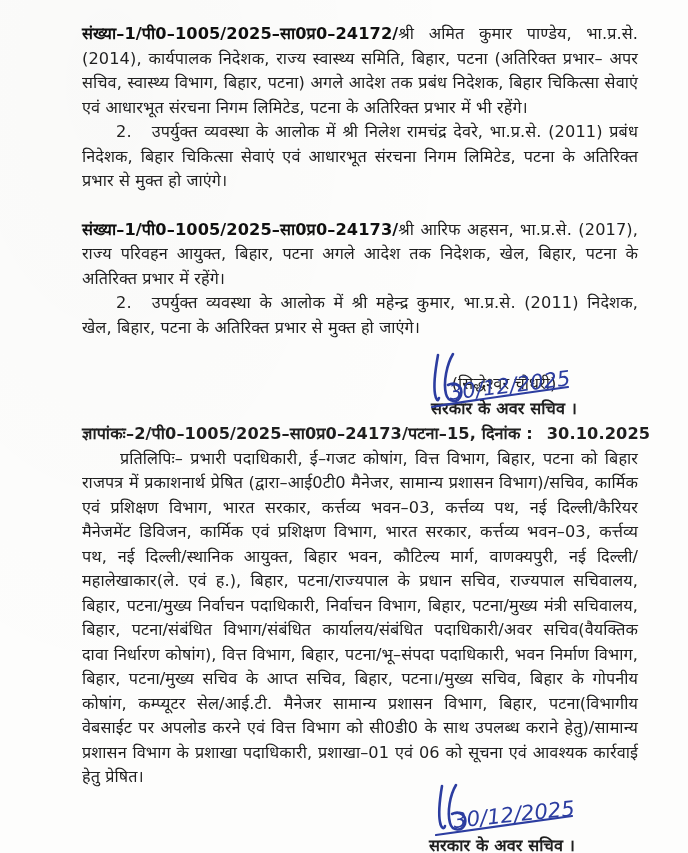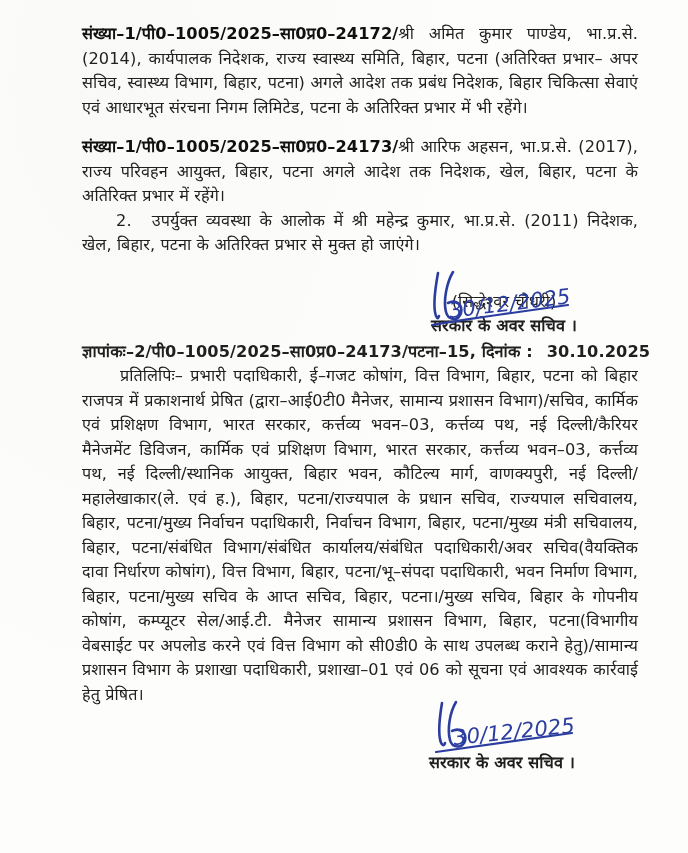--- a/index.html
+++ b/index.html
@@ -17,21 +17,21 @@
   }
   .doc{
     position:absolute;left:82px;top:22px;width:556px;
     font-size:16.2px;line-height:24.5px;text-align:justify;
     letter-spacing:0.1px;
   }
   p{margin:0;}
   b,.bold{font-weight:700;color:#101010;}
   .clause{text-indent:34px;}
   .clause-num{padding-right:20px;font-weight:400;}
-  .order-gap{margin-top:15px;}
+  .order-gap{margin-top:24px;}
   .copy-para{text-indent:38px;}
 
   
   .sig-block{
     position:relative;width:268px;margin-left:auto;margin-top:2px;
     text-align:center;text-indent:0;
   }
   .by-order{font-weight:700;white-space:nowrap;}
   .sig-space{height:30px;}
   .sig-name{font-weight:400;}
@@ -57,20 +57,21 @@
   }
 </style>
 </head>
 <body>
 
 <div class="page">
   <div class="doc">
 
     <p class="para"><b>संख्या–1/पी0–1005/2025–सा0प्र0–24172/</b><span>श्री अमित कुमार पाण्डेय, भा.प्र.से.(2014), कार्यपालक निदेशक, राज्य स्वास्थ्य समिति, बिहार, पटना (अतिरिक्त प्रभार– अपर सचिव, स्वास्थ्य विभाग, बिहार, पटना) अगले आदेश तक प्रबंध निदेशक, बिहार चिकित्सा सेवाएं एवं आधारभूत संरचना निगम लिमिटेड, पटना के अतिरिक्त प्रभार में भी रहेंगे।</span></p>
 
+    <p class="para clause"><span class="clause-num">2.</span><span>उपर्युक्त व्यवस्था के आलोक में श्री निलेश रामचंद्र देवरे, भा.प्र.से. (2011) प्रबंध निदेशक, बिहार चिकित्सा सेवाएं एवं आधारभूत संरचना निगम लिमिटेड, पटना के अतिरिक्त प्रभार से मुक्त हो जाएंगे।</span></p>
 
     <p class="para order-gap"><b>संख्या–1/पी0–1005/2025–सा0प्र0–24173/</b><span>श्री आरिफ अहसन, भा.प्र.से. (2017), राज्य परिवहन आयुक्त, बिहार, पटना अगले आदेश तक निदेशक, खेल, बिहार, पटना के अतिरिक्त प्रभार में रहेंगे।</span></p>
 
     <p class="para clause"><span class="clause-num">2.</span><span>उपर्युक्त व्यवस्था के आलोक में श्री महेन्द्र कुमार, भा.प्र.से. (2011) निदेशक, खेल, बिहार, पटना के अतिरिक्त प्रभार से मुक्त हो जाएंगे।</span></p>
 
     <div class="sig-block">
       <div class="sig-space"></div>
       <svg class="top-sig" width="210" height="62" viewBox="0 0 210 62">
         <path d="M40,3 C38,14 35,30 37,42 C38,48 40,50 41,46" fill="none" stroke="#2c3da0" stroke-width="2.6" stroke-linecap="round"></path>
         <path d="M55,2 C49,12 45,30 48,42 C50,50 60,52 63,43 C65,35 58,29 50,33" fill="none" stroke="#2c3da0" stroke-width="2.6" stroke-linecap="round"></path>

